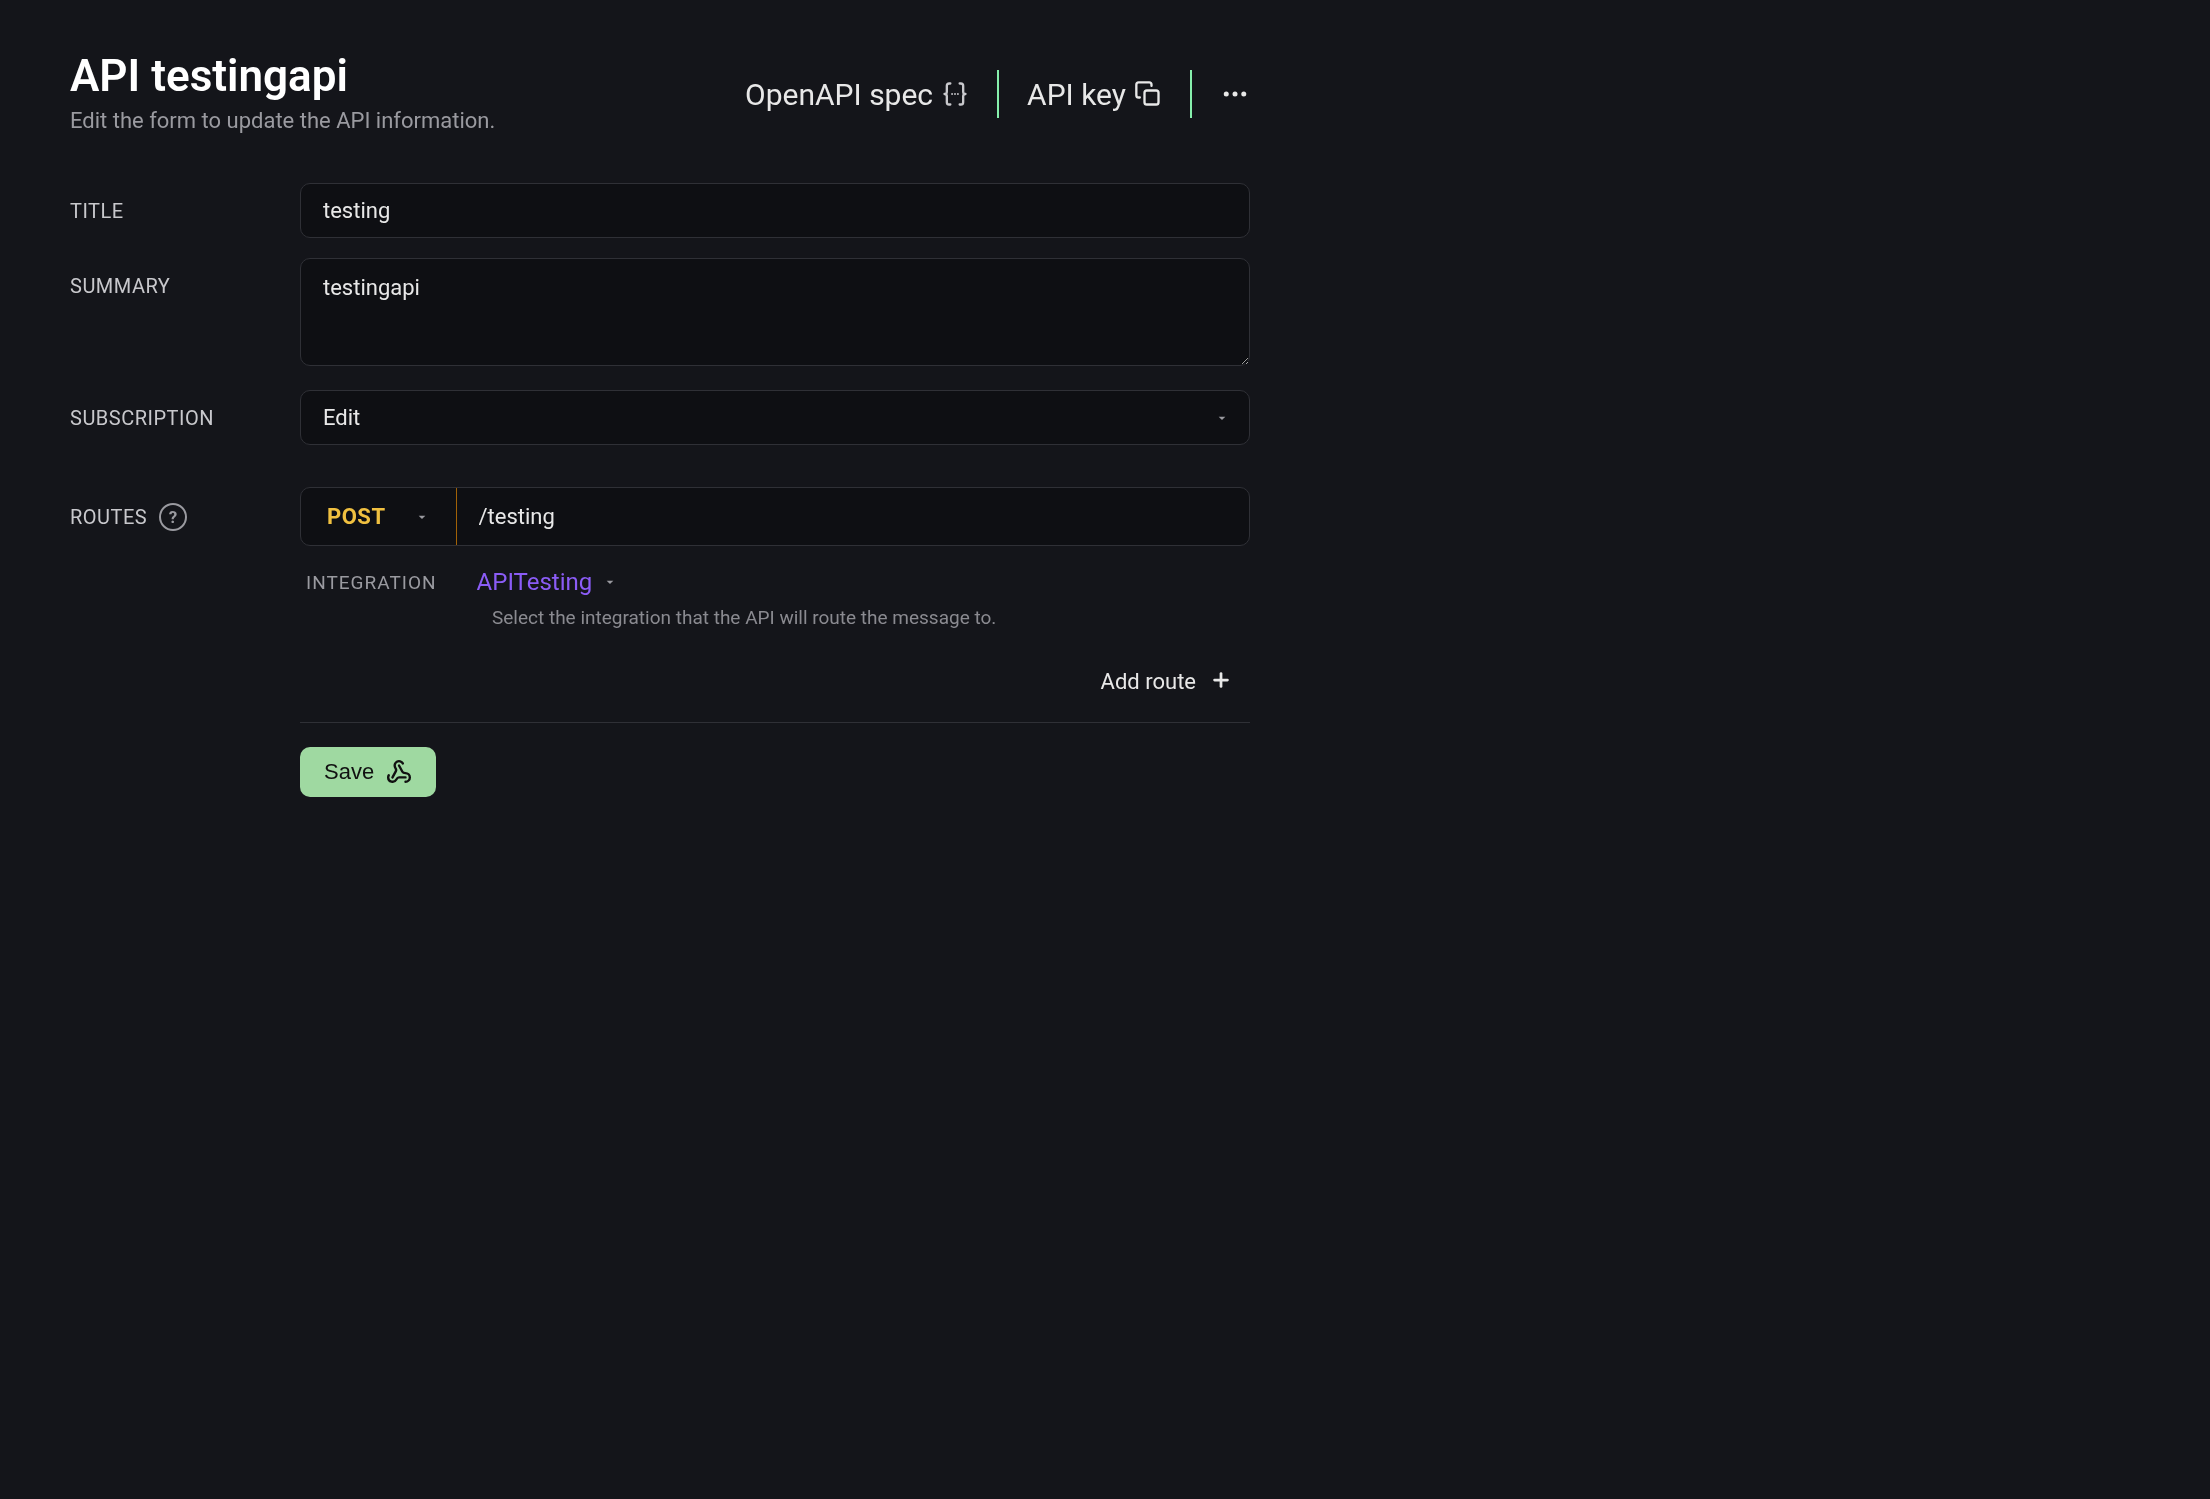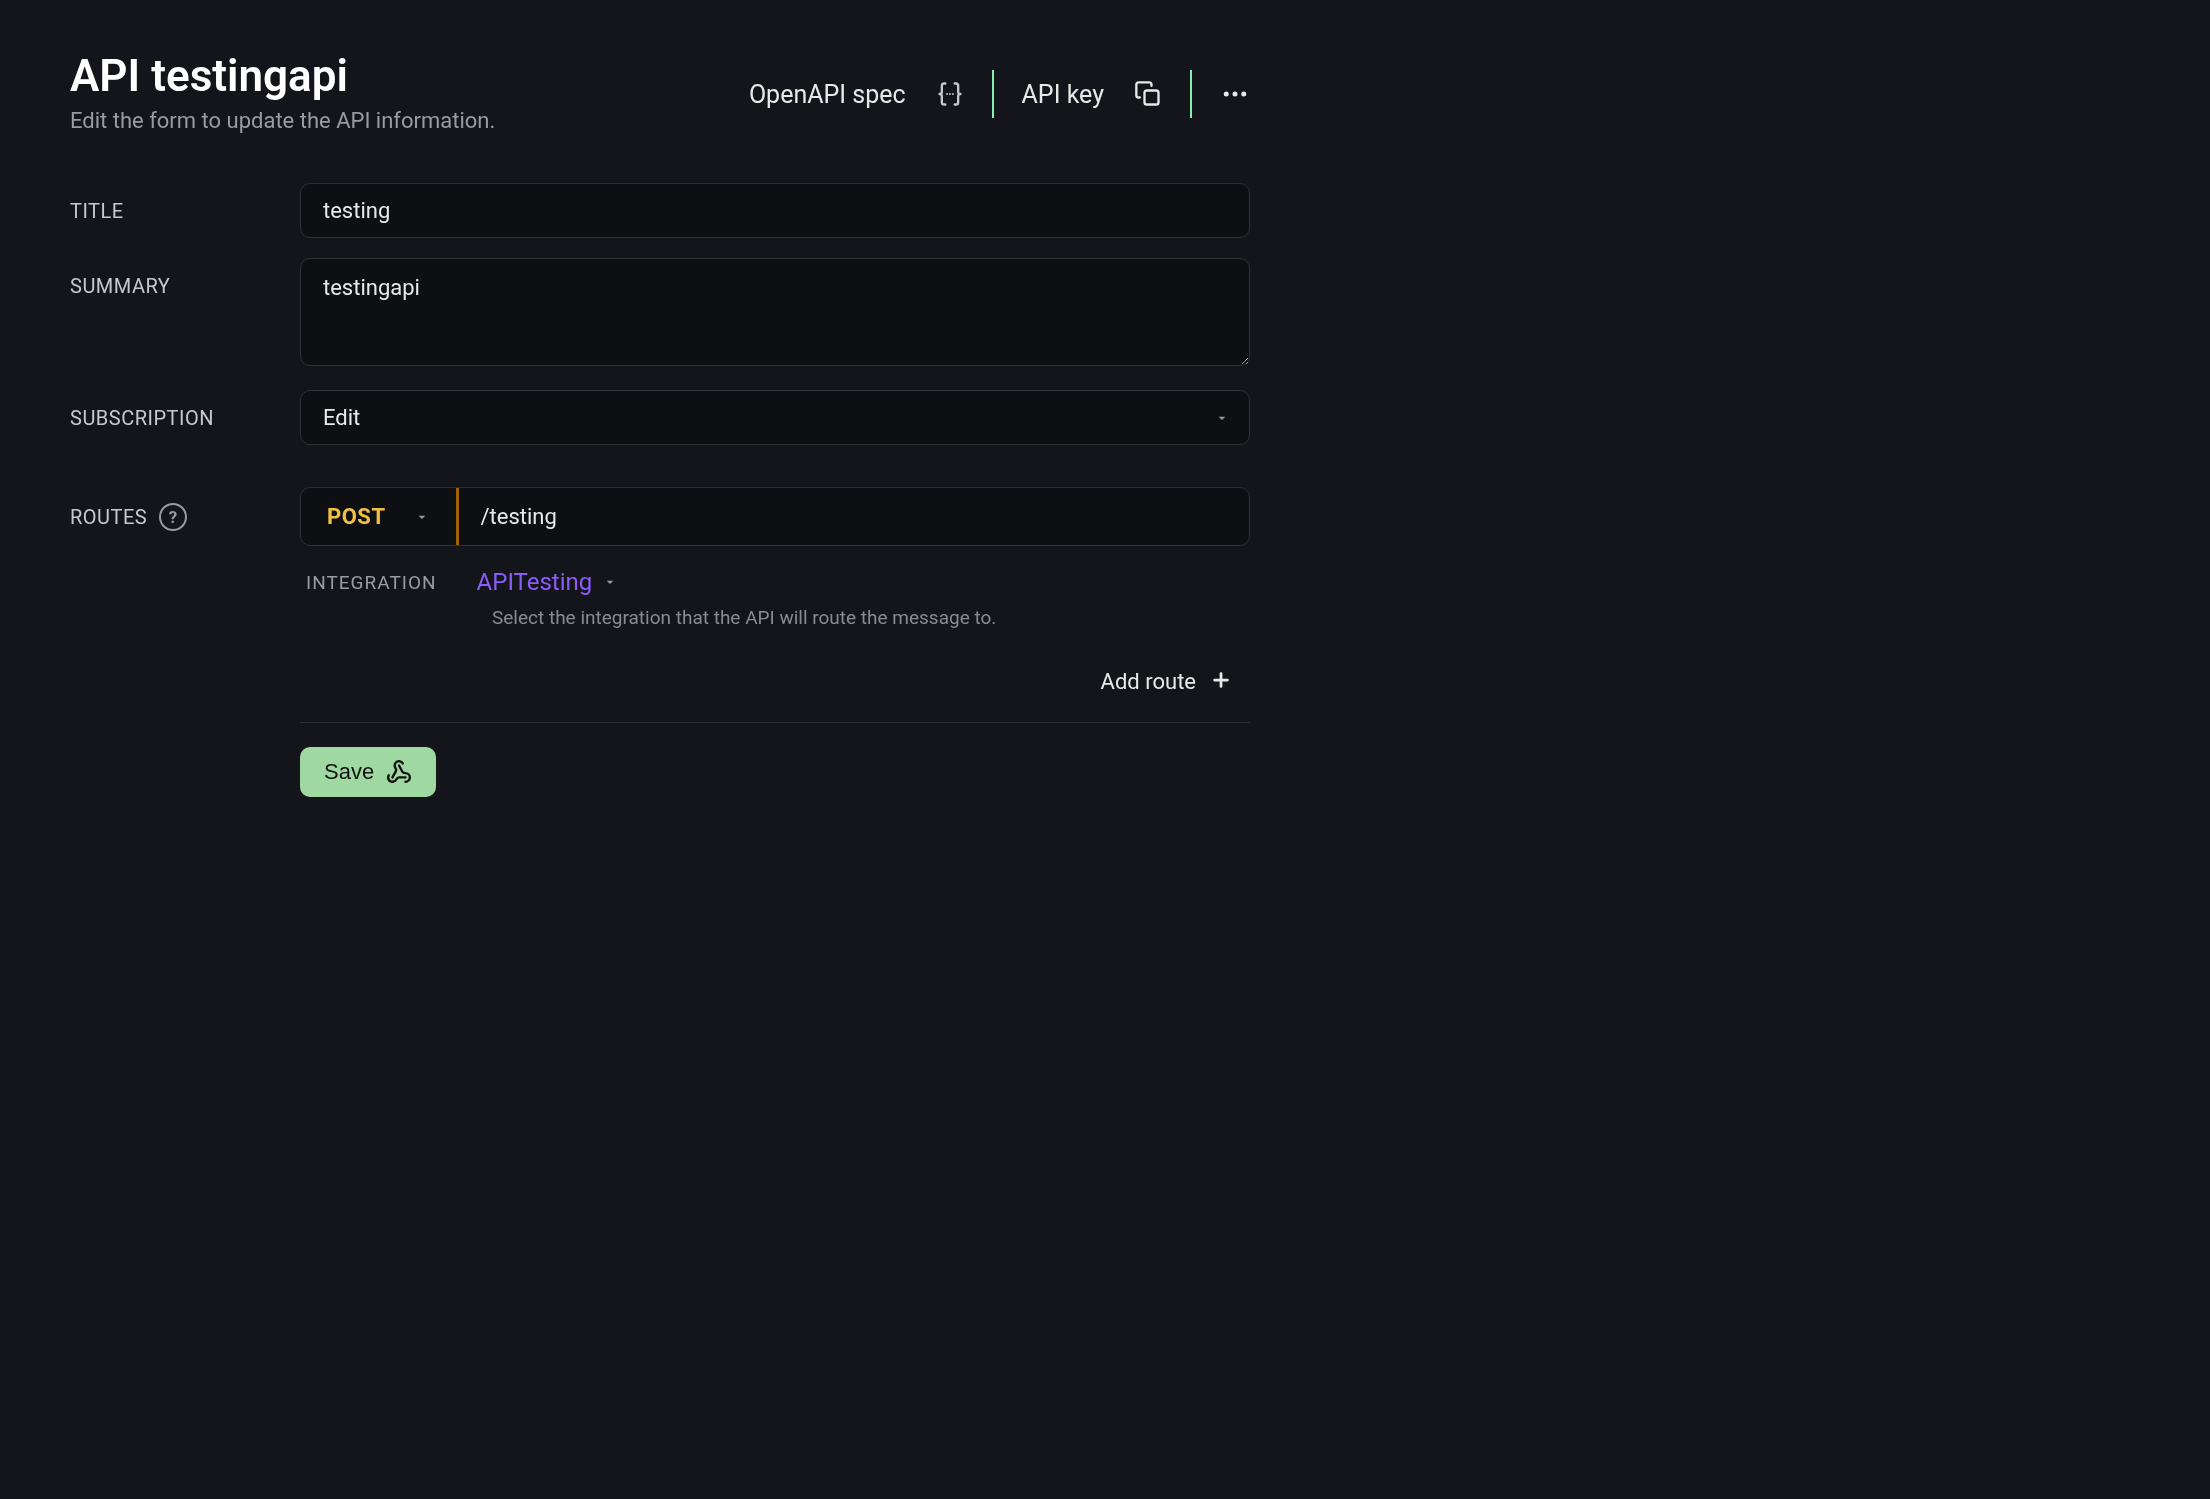--- a/index.html
+++ b/index.html
@@ -32,24 +32,24 @@
   }
   .header-right {
     display: flex;
     align-items: center;
     gap: 0;
     margin-top: 20px;
   }
   .header-action {
     display: flex;
     align-items: center;
-    gap: 30px;
+    gap: 8px;
     padding: 0 28px;
     cursor: pointer;
-    font-size: 25px;
+    font-size: 30px;
     color: #e8e8e8;
     height: 48px;
   }
   .header-action + .header-action,
   .header-more {
     border-left: 2px solid #86efac;
   }
   .header-more {
     padding: 0 0 0 28px;
     display: flex;
@@ -115,21 +115,21 @@
     background: #0e0f13;
     border: 1px solid #2f3036;
     border-radius: 10px;
     overflow: hidden;
   }
   .method-select {
     display: flex;
     align-items: center;
     gap: 28px;
     padding: 16px 26px;
-    border-right: 3px solid #a16207;
+    border-right: 1px solid #a16207;
     cursor: pointer;
   }
   .method-text {
     color: #f0c040;
     font-weight: 700;
     font-size: 22px;
     letter-spacing: 0.5px;
   }
   .route-path {
     flex: 1;

